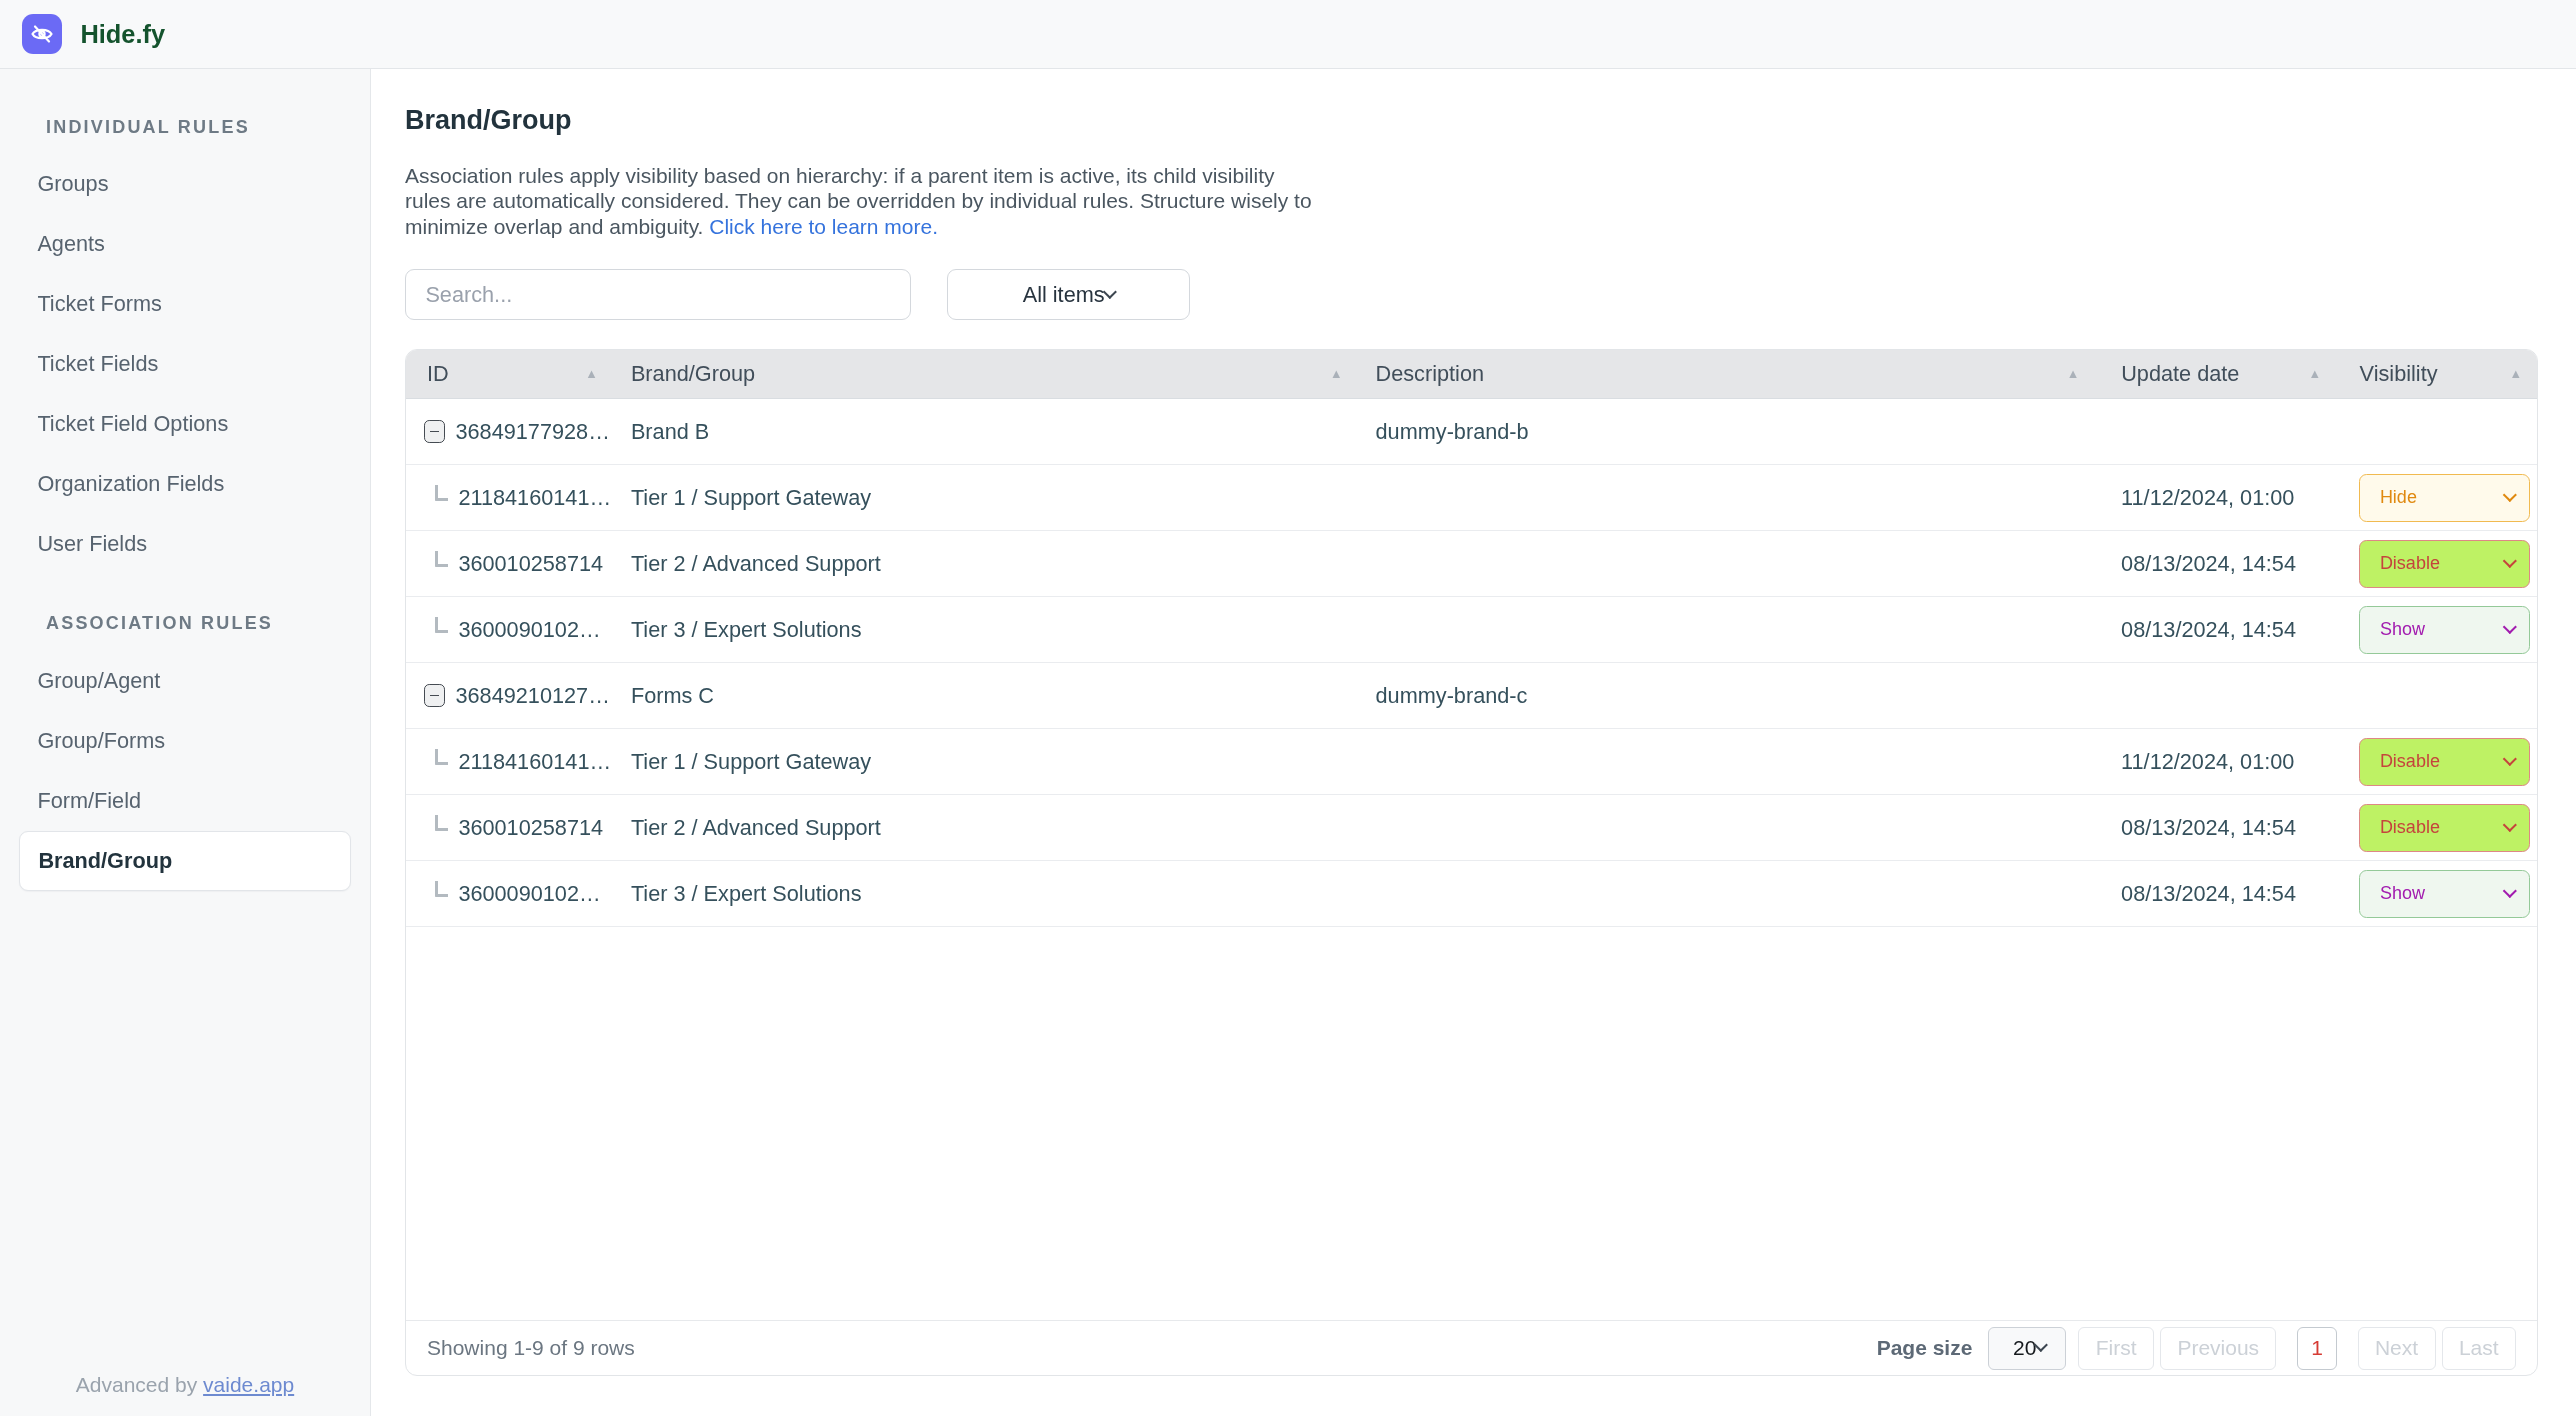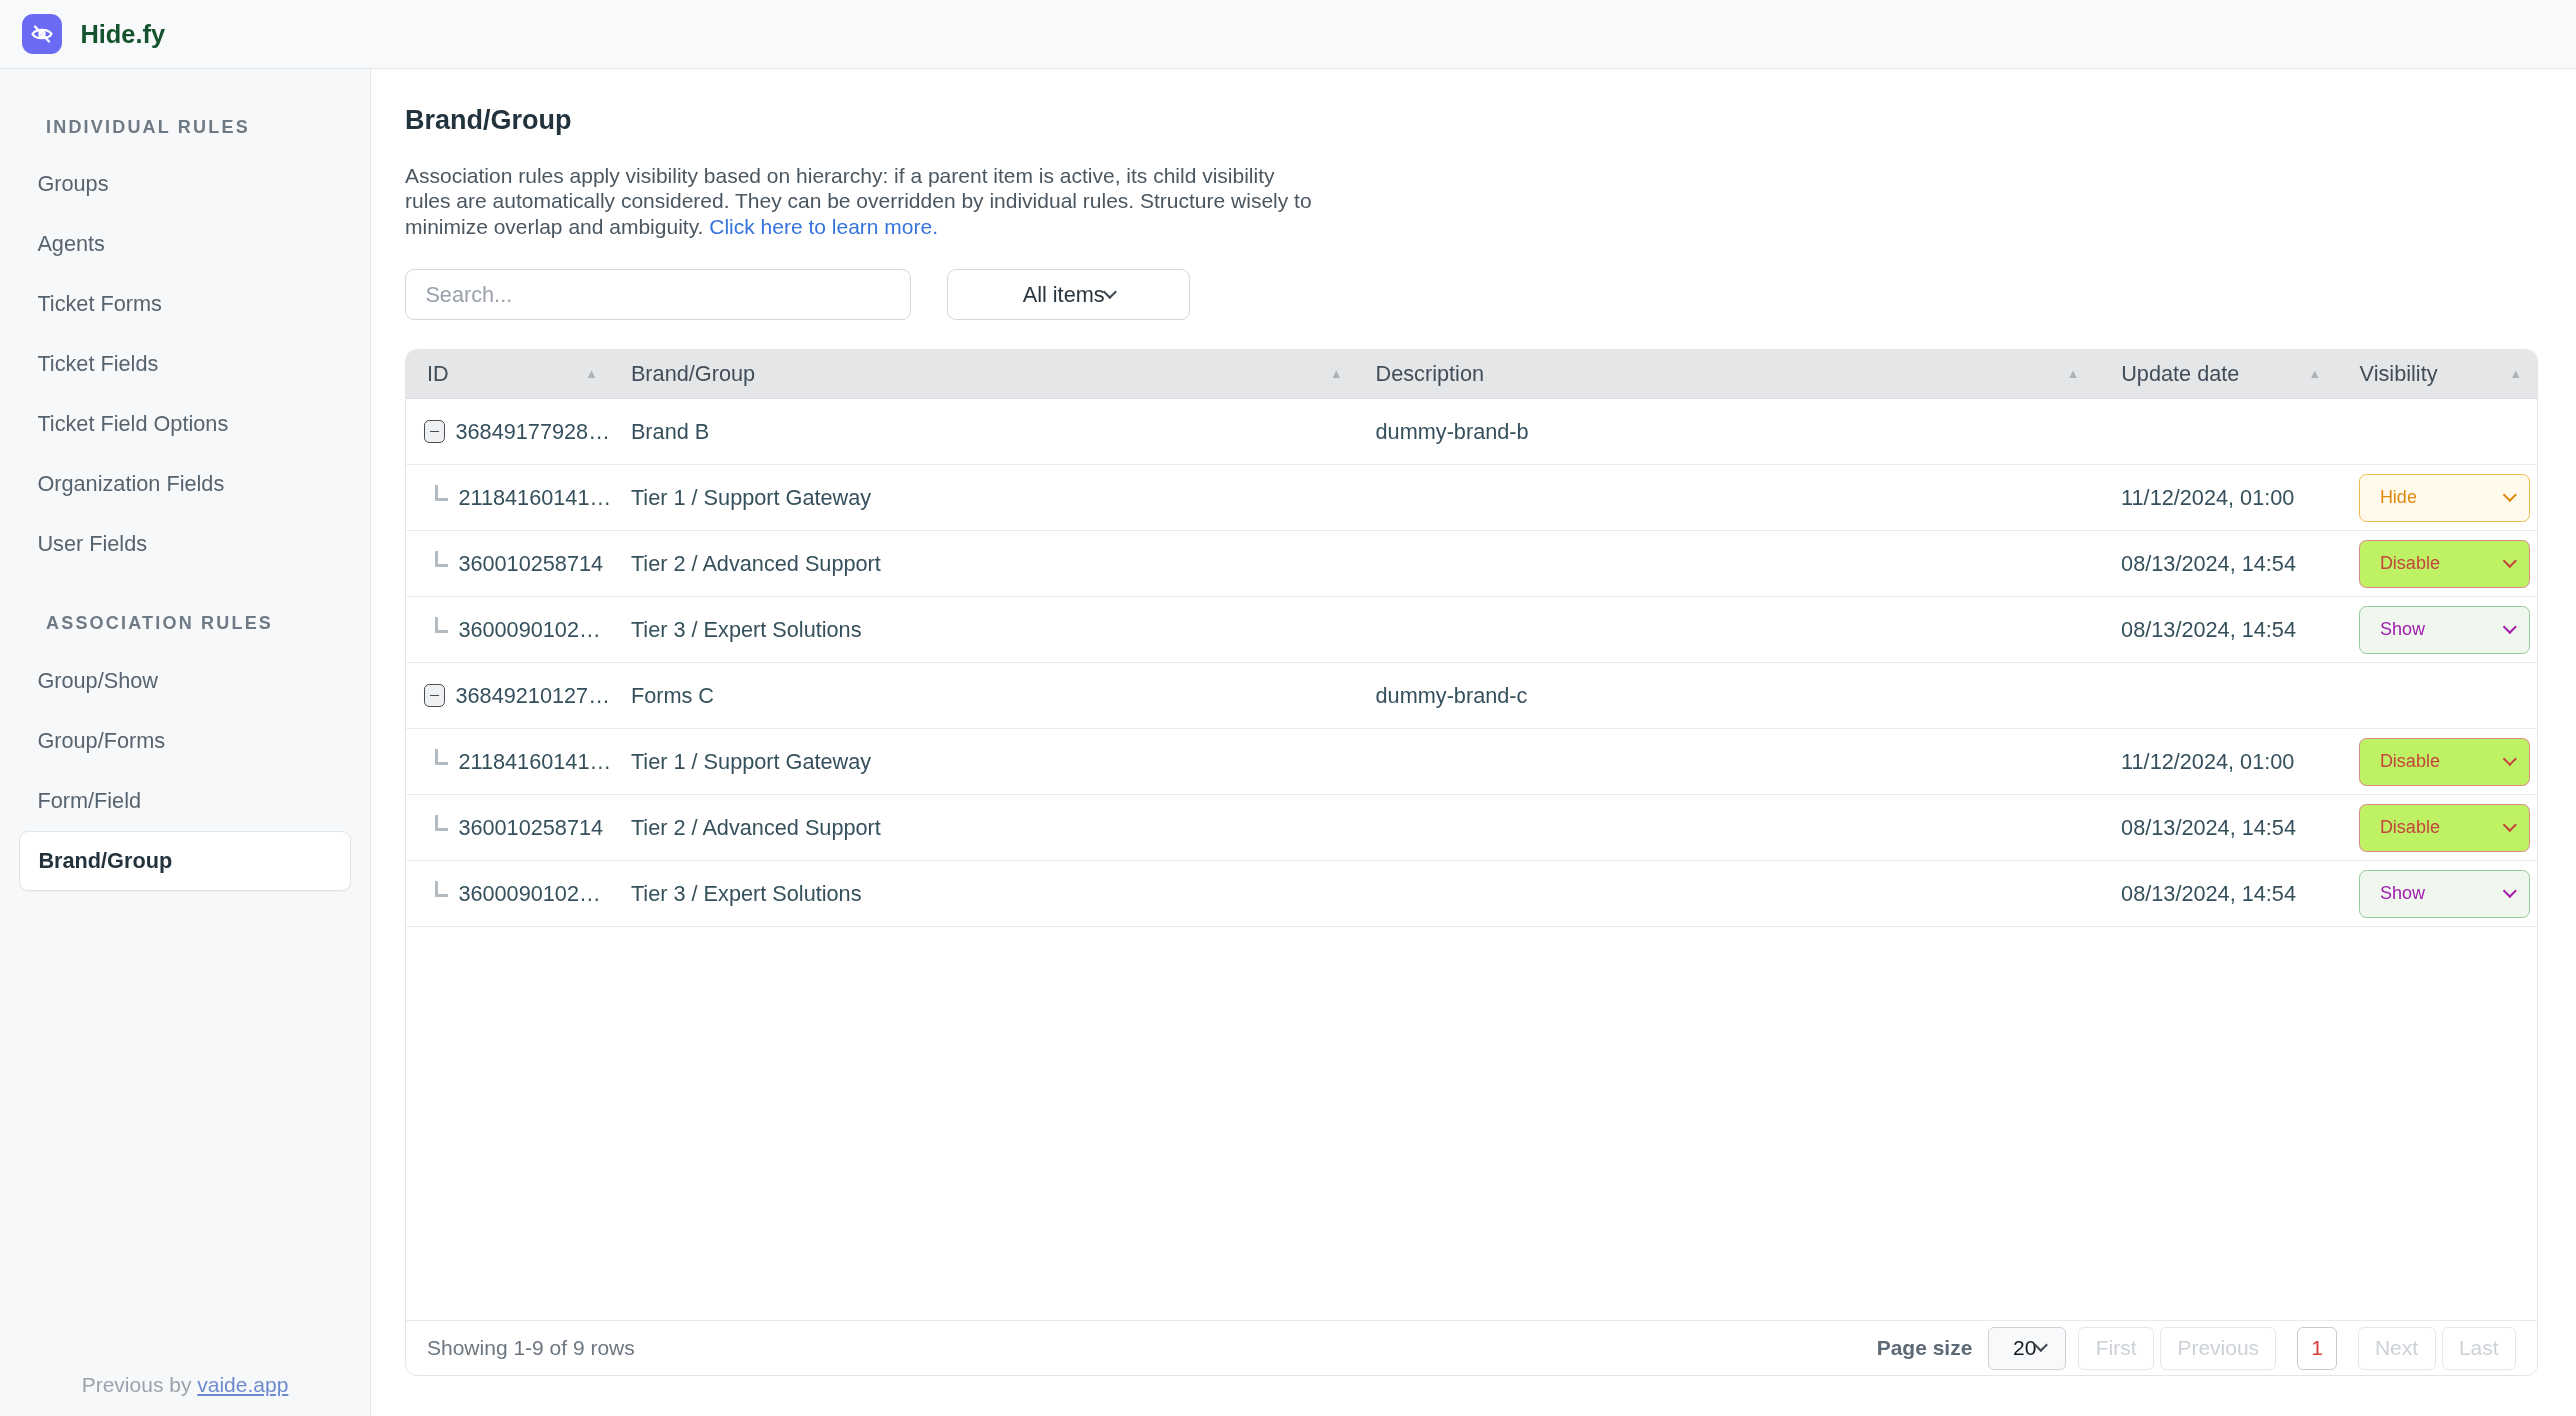--- a/index.html
+++ b/index.html
@@ -124,28 +124,28 @@
           <div class="nav-item">Groups</div>
           <div class="nav-item">Agents</div>
           <div class="nav-item">Ticket Forms</div>
           <div class="nav-item">Ticket Fields</div>
           <div class="nav-item">Ticket Field Options</div>
           <div class="nav-item">Organization Fields</div>
           <div class="nav-item">User Fields</div>
         </div>
         <div class="section-label">ASSOCIATION RULES</div>
         <div class="nav-list">
-          <div class="nav-item">Group/Show</div>
+          <div class="nav-item">Group/Agent</div>
           <div class="nav-item">Group/Forms</div>
           <div class="nav-item">Form/Field</div>
           <div class="nav-item active">Brand/Group</div>
         </div>
       </div>
     <div class="sidebar-footer">
-      <span>Previous by </span><a>vaide.app</a>
+      <span>Advanced by </span><a>vaide.app</a>
     </div>
   </aside>
 
   <main>
     <h1>Brand/Group</h1>
     <p class="desc"><span>Association rules apply visibility based on hierarchy: if a parent item is active, its child visibility rules are automatically considered. They can be overridden by individual rules. Structure wisely to minimize overlap and ambiguity. </span><a>Click here to learn more.</a></p>
 
     <div class="filters">
       <input class="search" type="text" placeholder="Search..." style="">
       <div class="select filter-select">

